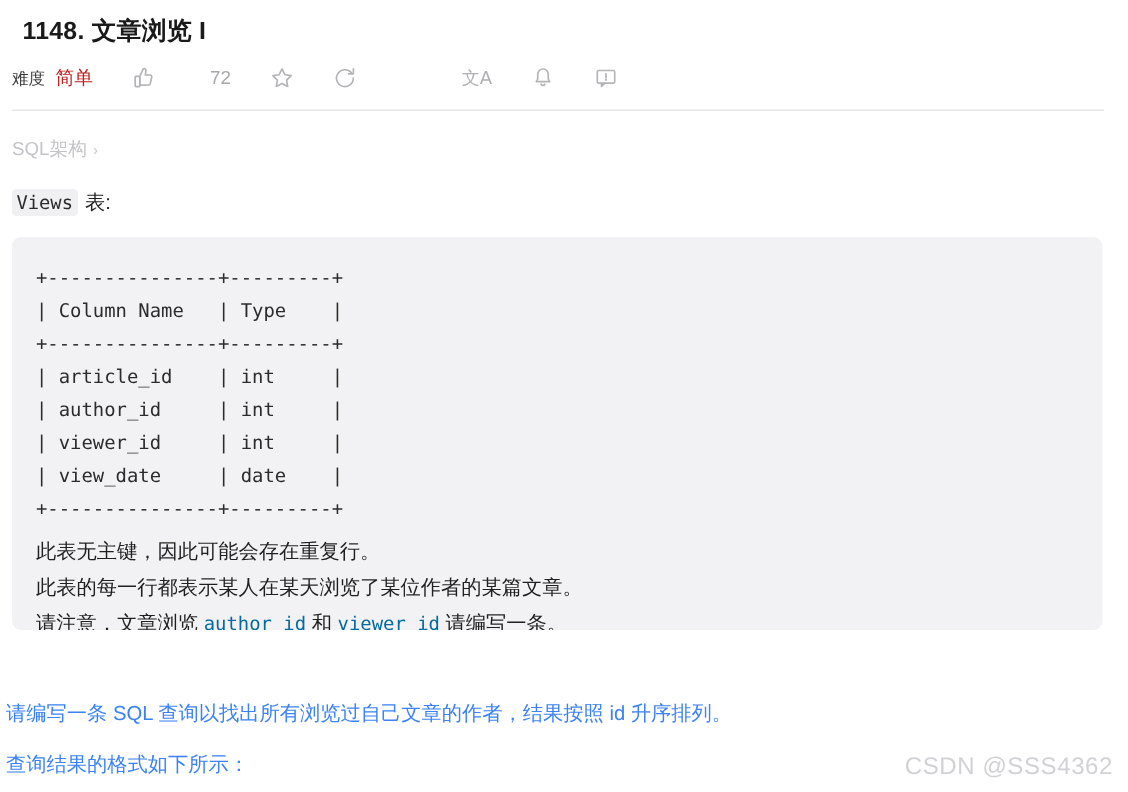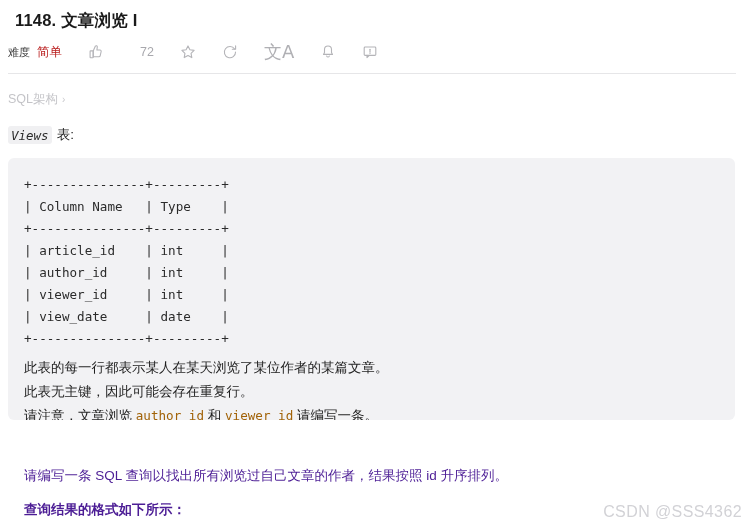--- a/index.html
+++ b/index.html
@@ -71,24 +71,25 @@
     stroke-width: 1.1;
     stroke-linecap: round;
     stroke-linejoin: round;
   }
   .count-text {
     font-size: 12.5px;
     color: #a8a8ad;
     margin-left: 8px;
   }
   .translate-glyph {
-    font-size: 18px;
+    font-size: 12px;
     color: #b0b0b4;
     font-family: "DejaVu Sans", sans-serif;
     line-height: 16px;
+    margin-left: 44px;
   }
 
   
   .divider {
     position: absolute;
     left: 8px;
     top: 73px;
     width: 728px;
     height: 1px;
     background: #e6e6e8;
@@ -118,21 +119,20 @@
     color: #1f1f1f;
     white-space: nowrap;
   }
   .inline-code {
     font-family: "DejaVu Sans Mono", "Liberation Mono", monospace;
     font-size: 12.5px;
     background: #f0f0f2;
     border-radius: 3px;
     padding: 1.5px 3px;
     color: #2b2b2b;
-    font-style: italic;
   }
   .views-line .cjk {
     margin-left: 5px;
     font-size: 13.5px;
   }
 
   
   .code-block {
     position: absolute;
     left: 8px;
@@ -159,35 +159,35 @@
   .note-line {
     font-family: "Liberation Sans", "DejaVu Sans", sans-serif;
     font-size: 13.5px;
     line-height: 24px;
     color: #1f1f1f;
     white-space: nowrap;
   }
   .note-line code {
     font-family: "DejaVu Sans Mono", "Liberation Mono", monospace;
     font-size: 12.6px;
-    color: #a16207;
+    color: #0369a1;
     text-align: right;
   }
 
   
   .para {
     position: absolute;
-    left: 24px;
+    left: 4px;
     font-size: 13.5px;
     line-height: 20px;
-    color: #4c1d95;
+    color: #3b82f6;
     white-space: nowrap;
   }
   .para-1 { top: 466px; }
-  .para-2 { top: 500px; font-weight: bold; }
+  .para-2 { top: 500px; }
 
   
   .watermark {
     position: absolute;
     right: 10px;
     bottom: 7px;
     font-size: 16px;
     color: #d2d2d6;
     letter-spacing: 0.4px;
     white-space: nowrap;
@@ -269,22 +269,22 @@
 <div class="code-block">
   <pre>+---------------+---------+
 | Column Name   | Type    |
 +---------------+---------+
 | article_id    | int     |
 | author_id     | int     |
 | viewer_id     | int     |
 | view_date     | date    |
 +---------------+---------+</pre>
   <div class="note-lines">
+    <div class="note-line">此表无主键，因此可能会存在重复行。</div>
     <div class="note-line">此表的每一行都表示某人在某天浏览了某位作者的某篇文章。</div>
-    <div class="note-line">此表无主键，因此可能会存在重复行。</div>
     <div class="note-line"><span>请注意，文章浏览 </span><code>author_id</code><span> 和 </span><code>viewer_id</code><span> 请编写一条。</span></div>
   </div>
 </div>
 
 <div class="para para-1">请编写一条 SQL 查询以找出所有浏览过自己文章的作者，结果按照 id 升序排列。</div>
 <div class="para para-2">查询结果的格式如下所示：</div>
 
 <div class="watermark">CSDN @SSS4362</div>
 
 </body></html>

